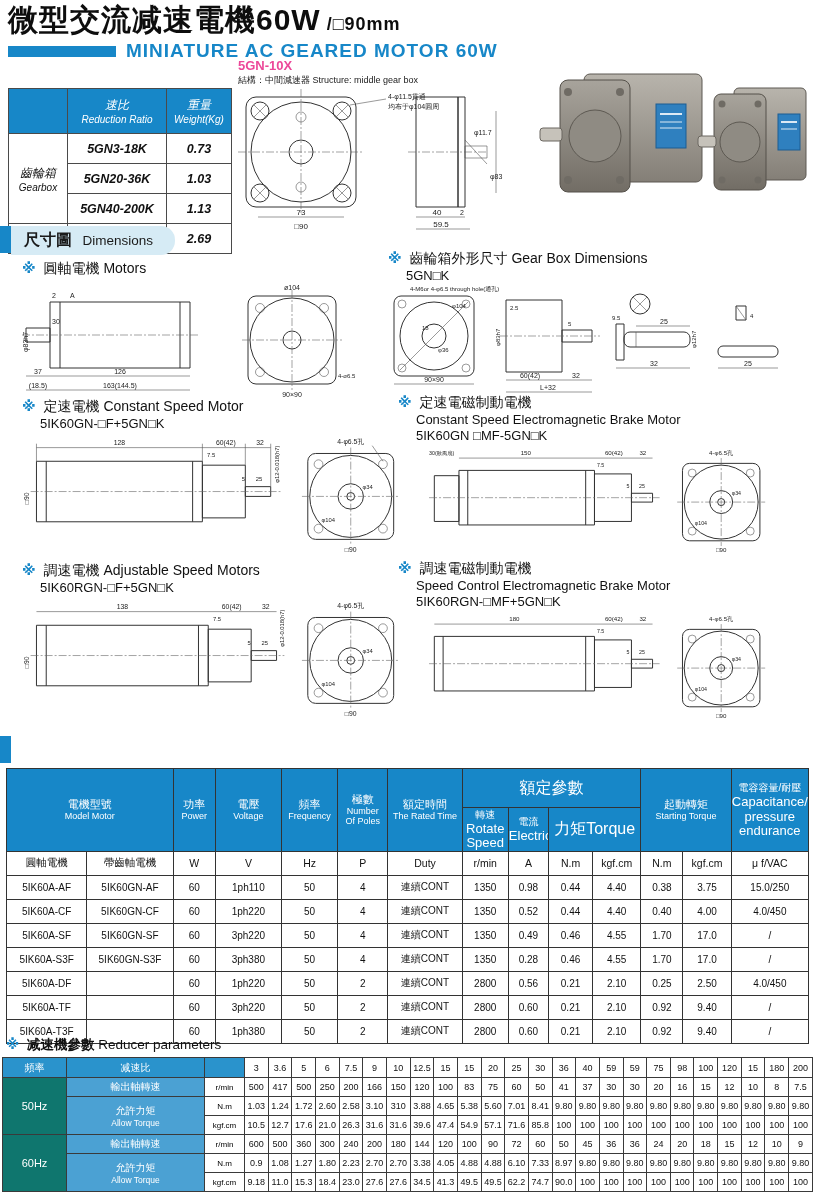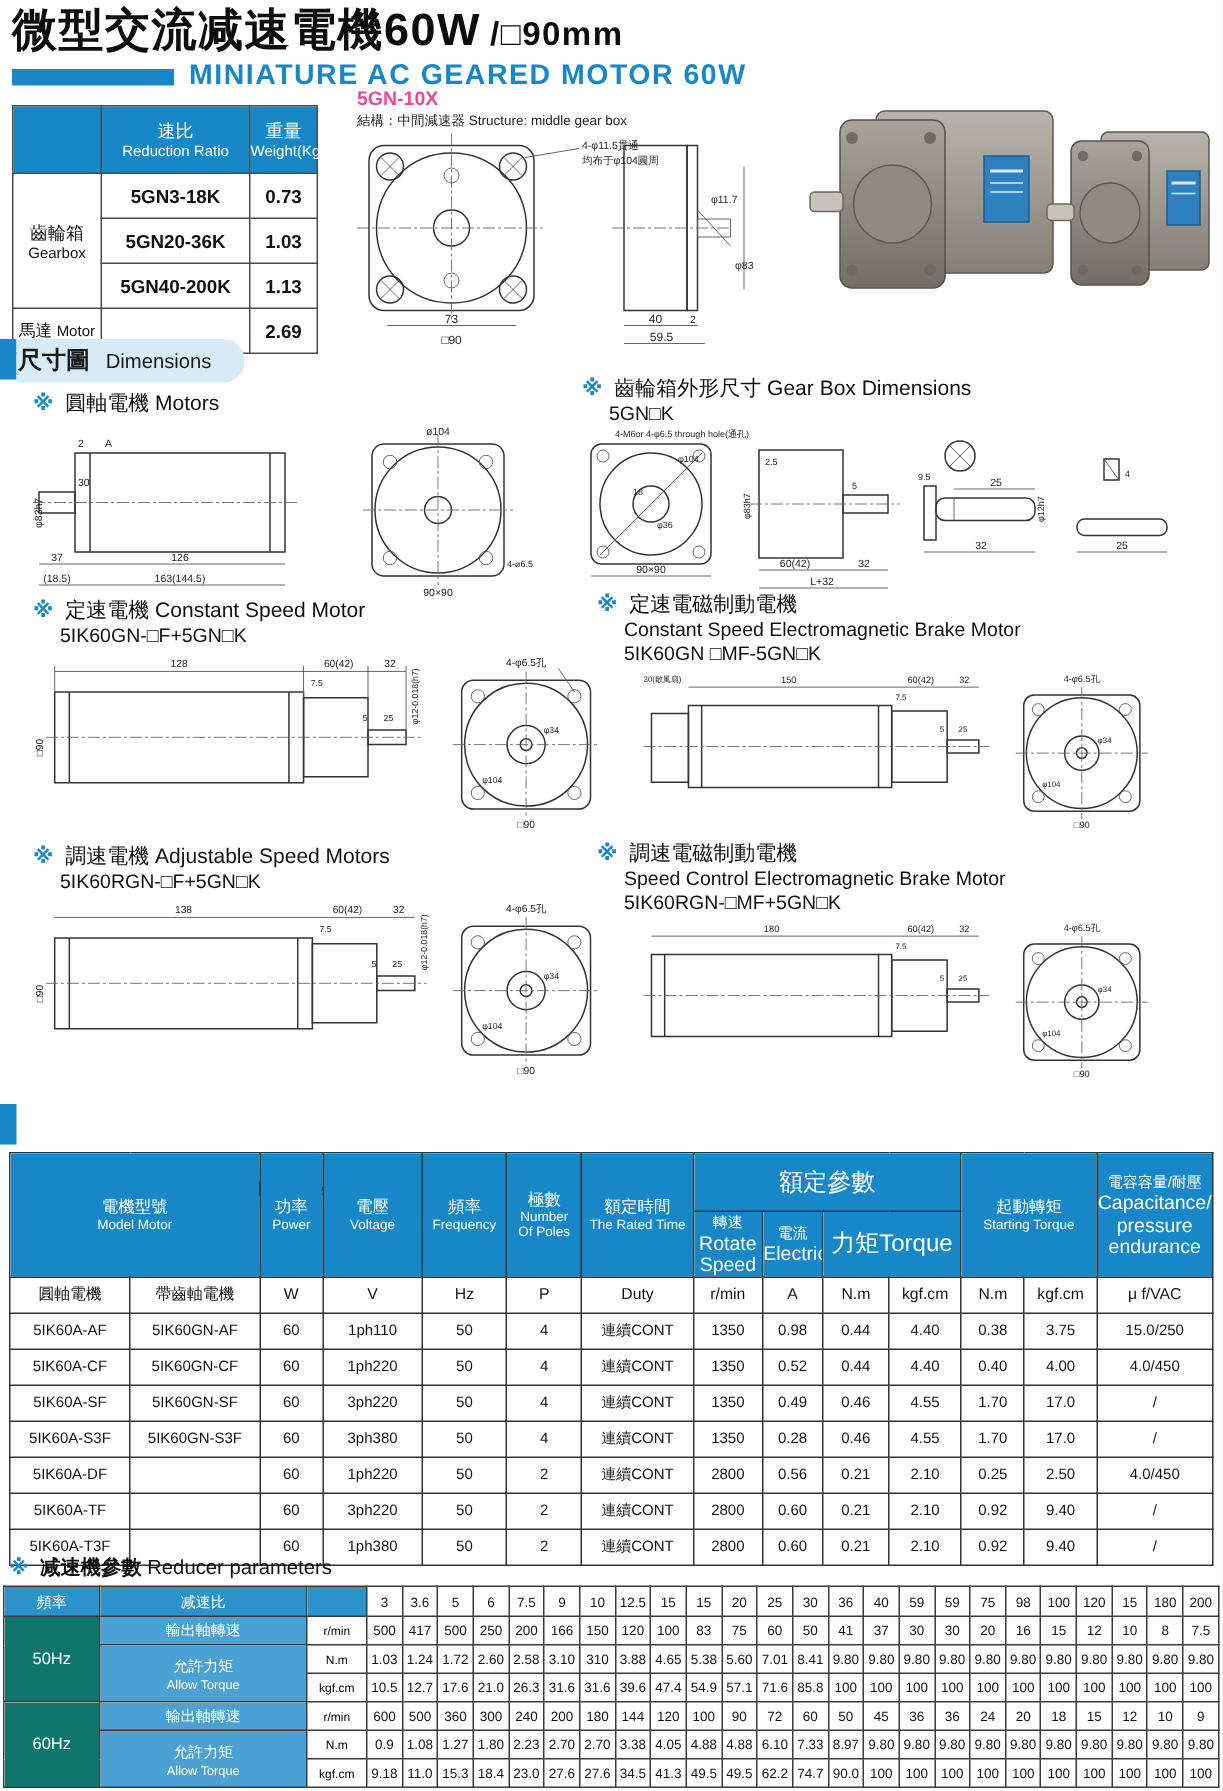--- a/index.html
+++ b/index.html
@@ -1,38 +1,38 @@
 <!DOCTYPE html>
 <html><head>
 <meta charset="utf-8">
 <style>
   html,body{margin:0;padding:0;background:#e8e8e8;}
   .page{position:relative;width:815px;height:1194px;background:#ffffff;overflow:hidden;
         font-family:"Liberation Sans","DejaVu Sans",sans-serif;color:#111;}
   
   .title{position:absolute;left:8px;top:0px;font-size:30px;font-weight:bold;letter-spacing:1px;color:#0d0d0d;white-space:nowrap;}
-  .title .suffix{font-size:22px;margin-left:6px;}
+  .title .suffix{font-size:18px;margin-left:6px;}
   .subtitle-row{position:absolute;left:8px;top:40px;display:flex;align-items:center;}
   .subtitle-bar{width:108px;height:11px;background:#1787c8;margin-right:10px;}
   .subtitle{font-size:19px;font-weight:bold;color:#1787c8;letter-spacing:1px;}
   
   .gearhead-block{position:absolute;left:238px;top:58px;width:320px;}
   .gearhead-model{font-size:13px;font-weight:bold;color:#ec4899;}
   .gearhead-note{font-size:9px;color:#222;margin-top:1px;}
   
-  .spec-table{position:absolute;left:8px;top:70px;border-collapse:collapse;table-layout:fixed;width:204px;font-size:12px;}
+  .spec-table{position:absolute;left:8px;top:88px;border-collapse:collapse;table-layout:fixed;width:224px;font-size:12px;font-style:italic;}
   .spec-table th,.spec-table td{border:1px solid #4a4a4a;text-align:center;padding:0;}
   .spec-table thead th{background:#1787c8;color:#fff;font-weight:normal;height:44px;}
   .spec-table .zh{font-size:12px;display:block;}
   .spec-table .en{font-size:10px;display:block;}
   .spec-table tbody td{height:29px;font-weight:bold;font-size:12.5px;background:#fff;}
   .spec-table td.rowlab{font-weight:normal;font-size:11px;}
   
   .edge-sq{position:absolute;left:0;width:11px;height:27px;background:#1787c8;}
-  .pill{position:absolute;left:11px;background:#d6ebf5;border-radius:0 14px 14px 0;padding:4px 22px 4px 1px;white-space:nowrap;}
+  .pill{position:absolute;left:11px;background:#d6ebf5;border-radius:0 14px 14px 0;padding:4px 22px 4px 13px;white-space:nowrap;}
   .pill .zh{font-size:16px;font-weight:bold;color:#1a1a1a;}
   .pill .en{font-size:13.5px;color:#1a1a1a;margin-left:6px;}
   
   .dblock{position:absolute;}
   .dhead{font-size:14px;color:#111;line-height:1.25;}
   .dhead .mark{color:#1787c8;font-weight:bold;margin-right:4px;}
   .dhead .t{font-weight:normal;}
   .dmodel{font-size:13px;margin-left:18px;line-height:1.25;}
   svg.draw{display:block;}
   svg.draw *{vector-effect:non-scaling-stroke;}

